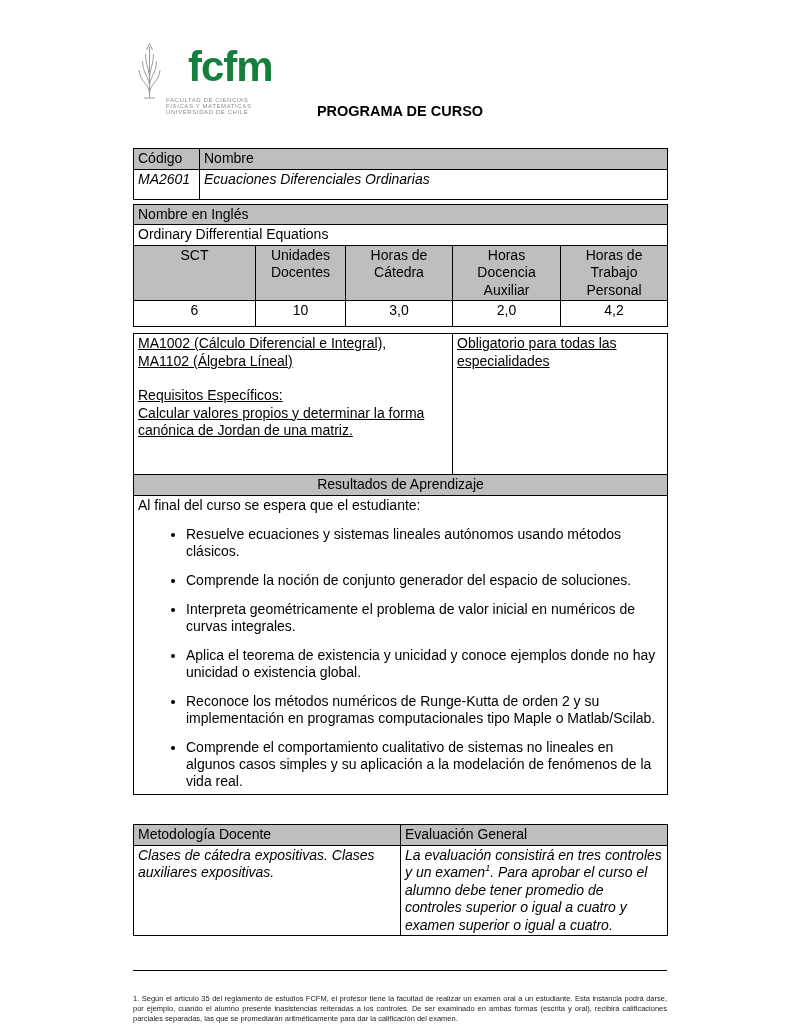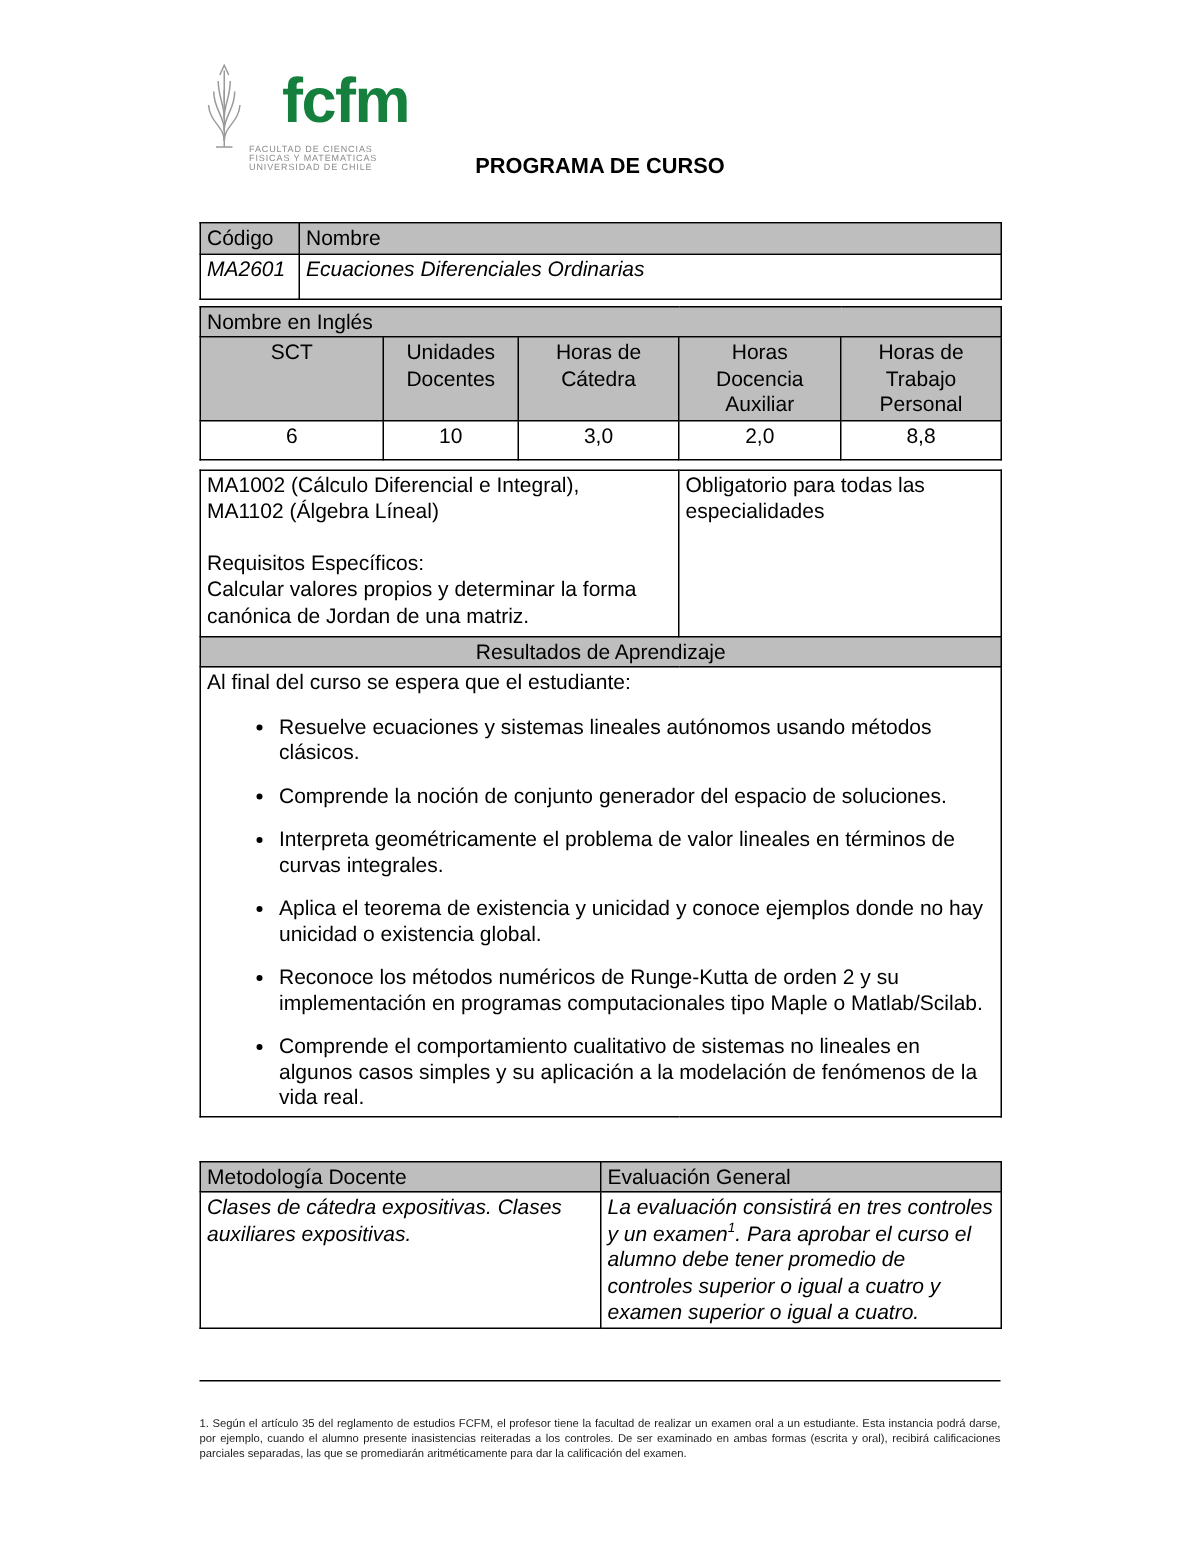--- a/index.html
+++ b/index.html
@@ -56,21 +56,21 @@
   td.center { text-align: center; }
 
   .block-b { margin-top: 4px; }
   .block-c { margin-top: 6px; }
   .block-d { margin-top: 29px; }
 
   .row-code td { height: 30px; padding-top: 2px; font-style: italic; }
   .row-english td { height: 17px; }
   .row-hours-hdr td { height: 34px; line-height: 16px; padding: 1px 2px; vertical-align: middle; }
   .row-hours-val td { height: 26px; padding-top: 2px; }
-  .row-req td { height: 111px; padding-top: 3px; }
+  .row-req td { height: 141px; padding-top: 3px; text-decoration: underline; }
   .row-outcomes td { padding: 3px 8px 8px 4px; }
   .row-metod td { height: 84px; padding-top: 2px; font-style: italic; }
 
   .spacer-line { height: 17px; }
 
   ul.outcomes { margin: 1px 0 0 0; padding-left: 48px; list-style: disc; }
   ul.outcomes li { margin-bottom: 3px; line-height: 17px; margin-top: 12px; }
 
   sup.fnref { font-size: 9px; vertical-align: super; line-height: 0; }
 
@@ -136,33 +136,36 @@
         <col style="width:122px">
           <col style="width:90px">
           <col style="width:107px">
         <col style="width:108px">
           <col style="width:107px">
       </colgroup>
       <tbody>
           <tr>
         <td class="hdr" colspan="5">Nombre en Inglés</td>
       </tr>
+      <tr class="row-english">
+        <td colspan="5">Ordinary Differential Equations</td>
+      </tr>
       <tr class="row-hours-hdr">
         <td class="hdr center">SCT</td>
         <td class="hdr center">Unidades Docentes</td>
         <td class="hdr center">Horas de Cátedra</td>
         <td class="hdr center">Horas Docencia Auxiliar</td>
         <td class="hdr center">Horas de Trabajo Personal</td>
       </tr>
       <tr class="row-hours-val">
         <td class="center">6</td>
         <td class="center">10</td>
         <td class="center">3,0</td>
         <td class="center">2,0</td>
-        <td class="center">8,8</td>
+        <td class="center">4,2</td>
       </tr>
     </tbody>
       </table>
 
     <table class="tbl block-c">
       <colgroup>
           <col style="width:319px">
           <col style="width:215px">
         </colgroup>
       <tbody>
@@ -178,21 +181,21 @@
       </tr>
       <tr>
         <td class="hdr center" colspan="2">Resultados de Aprendizaje</td>
       </tr>
       <tr class="row-outcomes">
         <td colspan="2">
           <div>Al final del curso se espera que el estudiante:</div>
           <ul class="outcomes">
             <li>Resuelve ecuaciones y sistemas lineales autónomos usando métodos clásicos.</li>
             <li>Comprende la noción de conjunto generador del espacio de soluciones.</li>
-            <li>Interpreta geométricamente el problema de valor lineales en términos de curvas integrales.</li>
+            <li>Interpreta geométricamente el problema de valor inicial en numéricos de curvas integrales.</li>
             <li>Aplica el teorema de existencia y unicidad y conoce ejemplos donde no hay unicidad o existencia global.</li>
             <li>Reconoce los métodos numéricos de Runge-Kutta de orden 2 y su implementación en programas computacionales tipo Maple o Matlab/Scilab.</li>
             <li>Comprende el comportamiento cualitativo de sistemas no lineales en algunos casos simples y su aplicación a la modelación de fenómenos de la vida real.</li>
           </ul>
         </td>
       </tr>
     </tbody>
       </table>
 
     <table class="tbl block-d">

